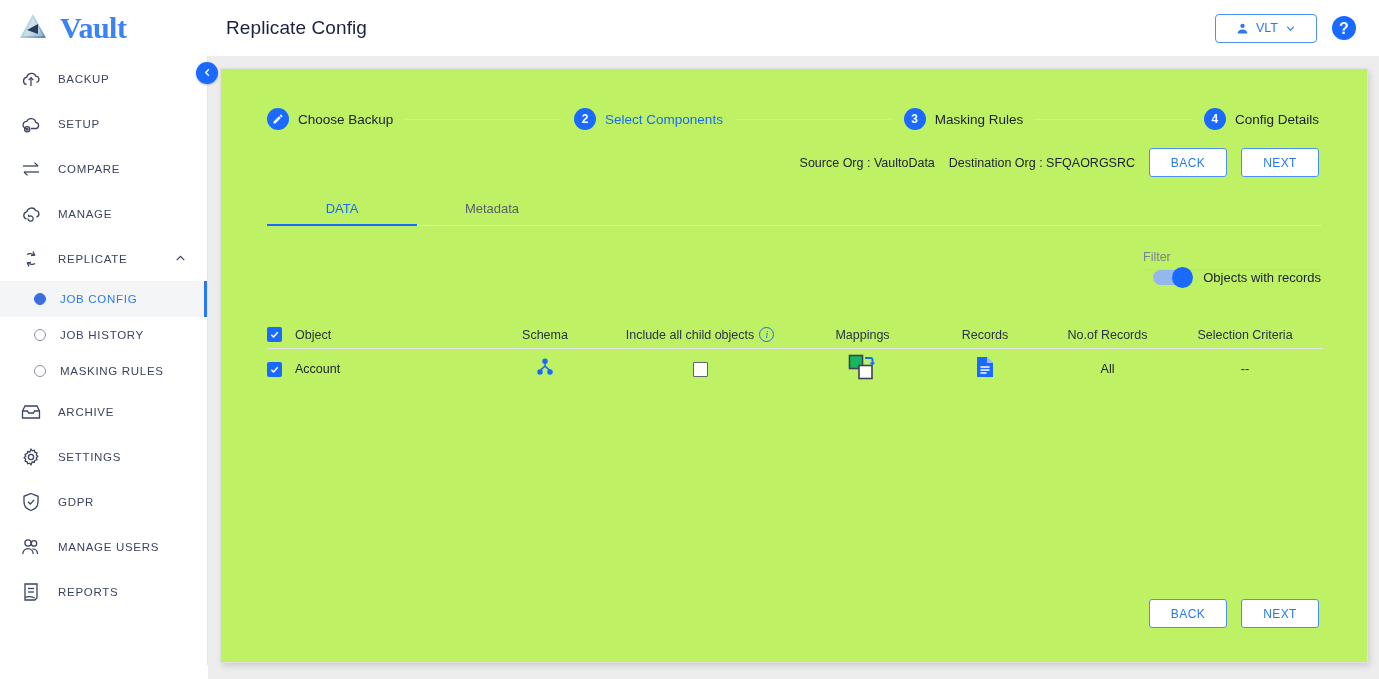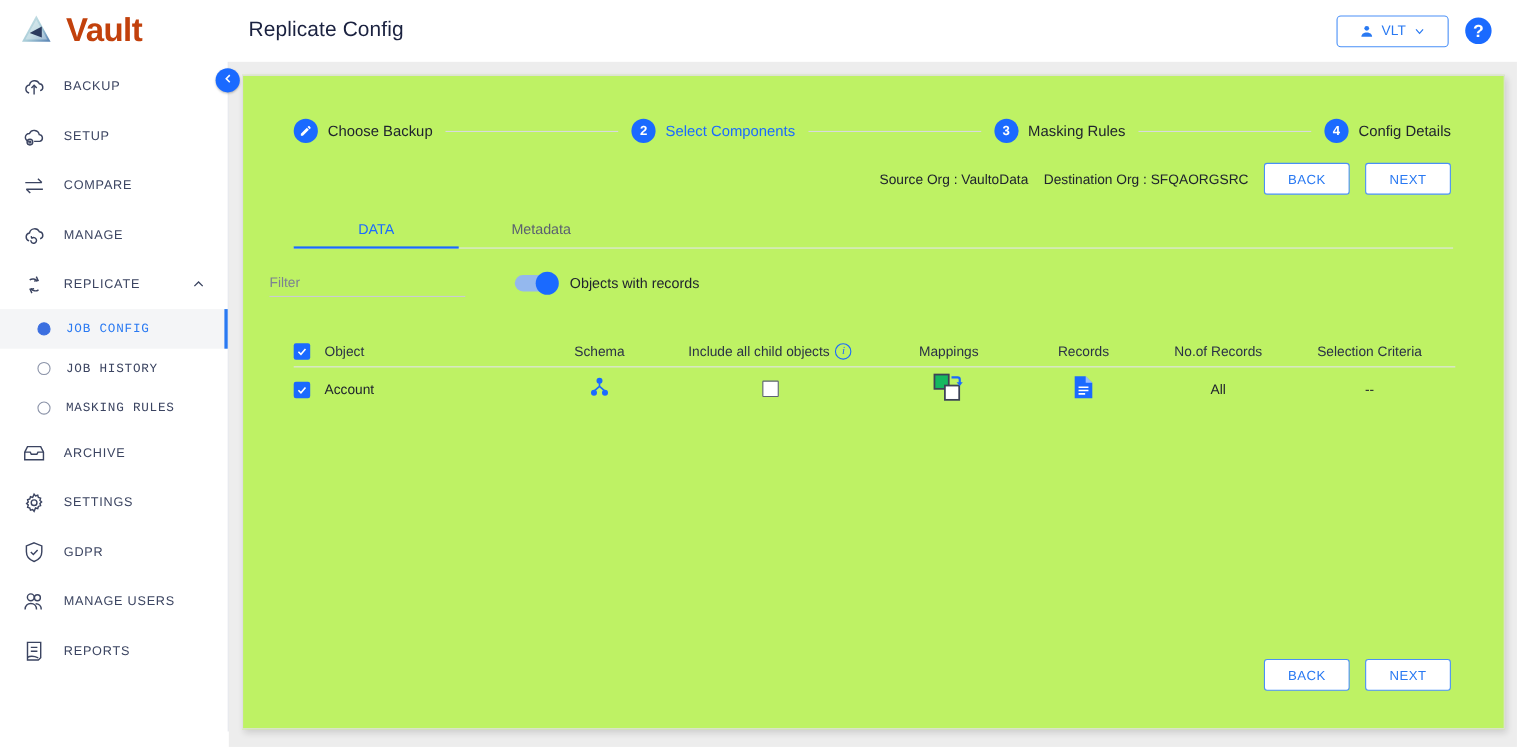--- a/index.html
+++ b/index.html
@@ -23,22 +23,22 @@
     background: #ffffff;
     display: flex; align-items: center;
     z-index: 30;
   }
   .logo-wrap {
     width: 208px; height: 56px;
     display: flex; align-items: center; padding-left: 14px; gap: 8px;
   }
   .logo-mark { width: 38px; height: 38px; flex: none; }
   .logo-text {
-    font-size: 30px; font-weight: bold; color: #c2410c;
-    letter-spacing: -0.5px; line-height: 1;
+    font-size: 30px; font-weight: bold; color: #3b82f6;
+    letter-spacing: -0.5px; line-height: 1; font-family: Liberation Serif, serif;
   }
   .page-title {
     font-size: 19px; color: #1b2240; margin-left: 18px; letter-spacing: .1px;
   }
   .topbar-right {
     margin-left: auto; display: flex; align-items: center; gap: 14px;
     padding-right: 22px;
   }
   .user-chip {
     height: 29px; min-width: 88px;
@@ -75,21 +75,21 @@
     display: flex; align-items: center; justify-content: center;
     margin-right: 14px;
   }
   .nav-label {
     font-size: 11.5px; color: #3b4461; letter-spacing: .7px;
   }
   .nav-chevron { margin-left: auto; margin-right: 20px; display:flex; }
 
   .sub-item {
     height: 36px; display: flex; align-items: center;
-    padding-left: 34px; cursor: pointer; position: relative; font-family: Liberation Mono, monospace;
+    padding-left: 34px; cursor: pointer; position: relative;
   }
   .sub-item .bullet {
     width: 12px; height: 12px; border-radius: 50%;
     border: 1.5px solid #8b93a8; margin-right: 14px; flex: none;
   }
   .sub-item.active { background: #f4f5f7; }
   .sub-item.active::after {
     content: ""; position: absolute; right: 0; top: 0;
     width: 3px; height: 36px; background: #2979f2;
   }
@@ -154,22 +154,22 @@
     position: relative; line-height: 32px;
   }
   .tab.active { color: #1a6aff; font-weight: normal; }
   .tab.active::after {
     content: ""; position: absolute; left: 0; bottom: -1px;
     width: 150px; height: 2px; background: #1a6aff;
   }
 
   
   .filter-row {
-    display: flex; align-items: center;
-    margin: 18px 46px 0 24px; gap: 0;
+    display: flex; align-items: flex-end;
+    margin: 18px 46px 0 58px; gap: 0; flex-direction: column;
   }
   .filter-input {
     width: 178px; height: 26px;
     border: none; border-bottom: 1px solid #c9ccd3;
     font-size: 12.5px; font-family: inherit; color: #20242e;
     outline: none; background: transparent;
   }
   .filter-input::placeholder { color: #7c8292; }
   .toggle-wrap { display: flex; align-items: center; gap: 12px; margin-left: 45px; }
   .toggle {

